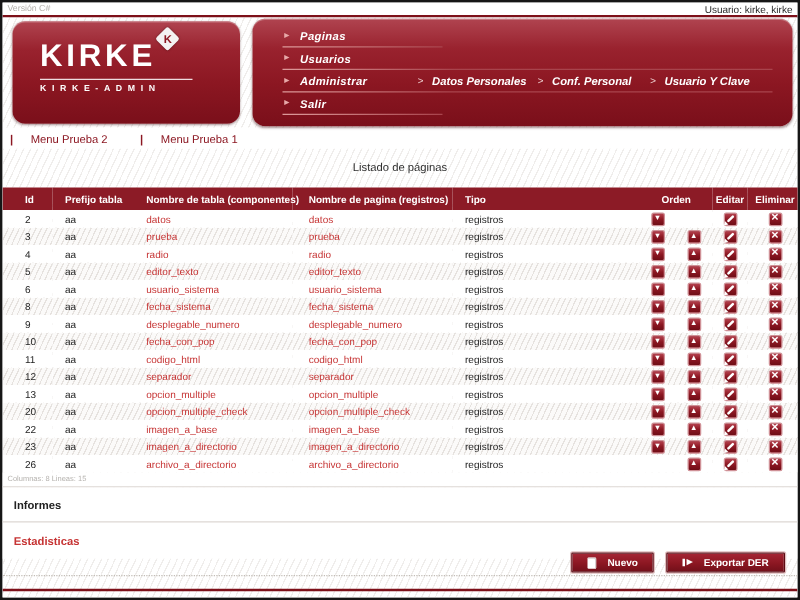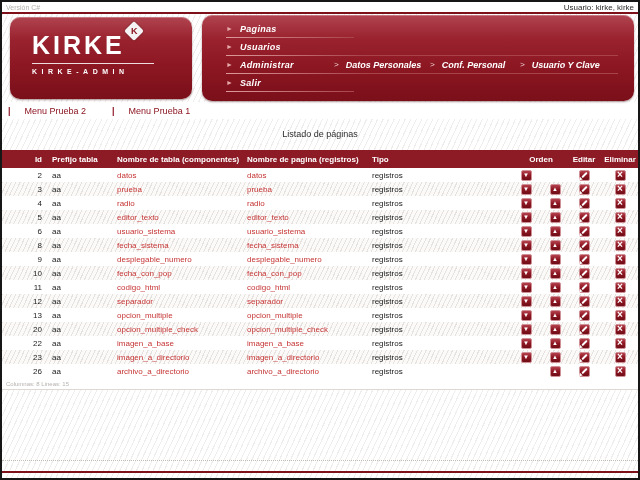--- a/index.html
+++ b/index.html
@@ -43,21 +43,21 @@
   .prueba-label{color:#8c1722;font-size:9px;font-weight:normal;}
   
   .content{position:relative;height:359px;}
   .page-title{text-align:center;font-size:9px;color:#2e2e2e;padding:10px 0 11px;}
   table{width:640px;border-collapse:collapse;table-layout:fixed;}
   thead th{background:#8c1b26;color:#fff;font-size:8px;font-weight:bold;height:18px;text-align:left;padding:0;white-space:nowrap;}
   th.c,td.c{text-align:center;}
   tbody tr{background:#fff;}
   tbody tr.alt{background-color:#fbfaf9;background-image:repeating-linear-gradient(115deg,rgba(170,158,148,.26) 0 1px,rgba(0,0,0,0) 1px 4px);}
   tbody td{font-size:8px;height:14px;color:#222;white-space:nowrap;overflow:hidden;padding:0;}
-  .pad-id{text-align:right;} .pad-pref{padding-left:10px;} .pad-tab{padding-left:13px;}
+  .pad-id{padding-left:18px;} .pad-pref{padding-left:10px;} .pad-tab{padding-left:13px;}
   .pad-pag{padding-left:13px;} .pad-tipo{padding-left:10px;}
   td.link,a.link{color:#c63434;cursor:pointer;}
   .sq{width:11px;height:11px;box-sizing:border-box;border:1px solid #cf9096;border-radius:2px;margin:0 auto;cursor:pointer;
       background:linear-gradient(180deg,#b5414e 0%,#8c1722 50%,#6f0d16 100%);
       display:flex;align-items:center;justify-content:center;color:#fff;}
   .sq .g{font-size:6px;line-height:1;}
   .sq .x{font-size:10px;font-weight:bold;line-height:1;margin-top:-1px;}
   .pencil{display:block;width:7px;height:2px;background:#fff;border-radius:1px;transform:rotate(-45deg);position:relative;}
   .pencil::after{content:"";position:absolute;left:-4px;top:-1px;border-top:2px solid transparent;border-bottom:2px solid transparent;border-right:3px solid #fff;}
   .status-note{font-size:6px;color:#b5b2ae;padding:3px 0 2px 4px;border-bottom:1px solid #ddd8d4;background:#fff;}
@@ -592,18 +592,35 @@
               <span class="sq">
                 <span class="x">×</span>
               </span>
             </td>
           </tr>
         </tbody>
     </table>
 
     <div class="status-note">Columnas: 8  Lineas: 15</div>
 
+    <div class="lower">
+      <div class="informes">Informes</div>
+      <div class="estadisticas">Estadisticas</div>
+    </div>
   </div>
 
+  <div class="btn-row">
+    <div class="btn">
+      <span class="page-icon"></span>
+      <span>Nuevo</span>
+    </div>
+    <div class="btn">
+      <span class="export-icon">
+          <span class="bar"></span>
+          <span class="tri">▶</span>
+        </span>
+      <span>Exportar DER</span>
+    </div>
+  </div>
 
   <div class="dotline"></div>
   <div class="redline"></div>
 </div>
 
 </body></html>

